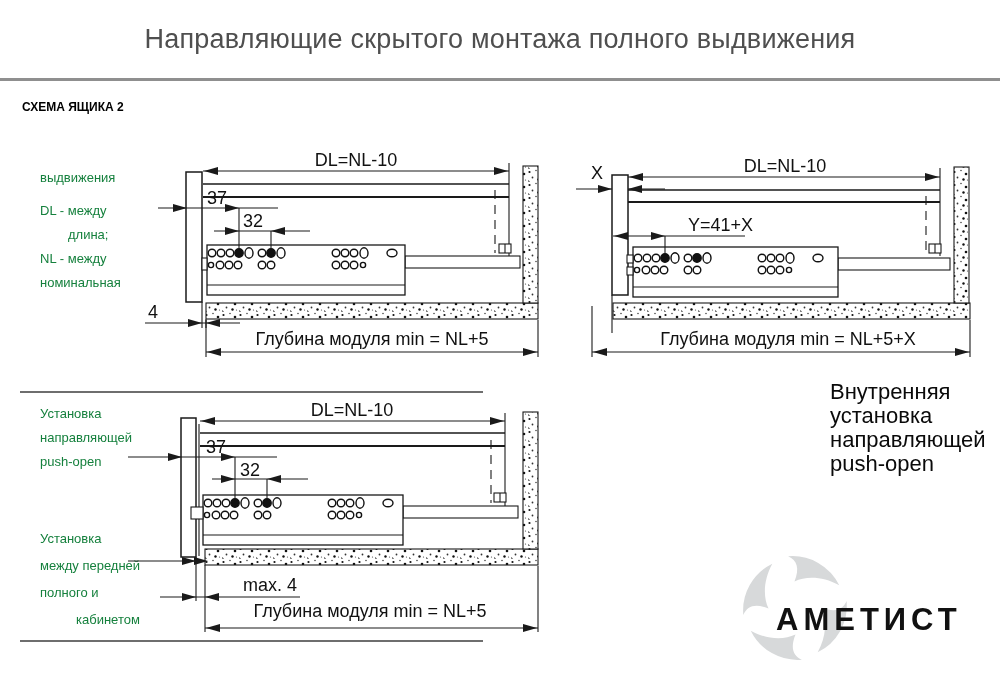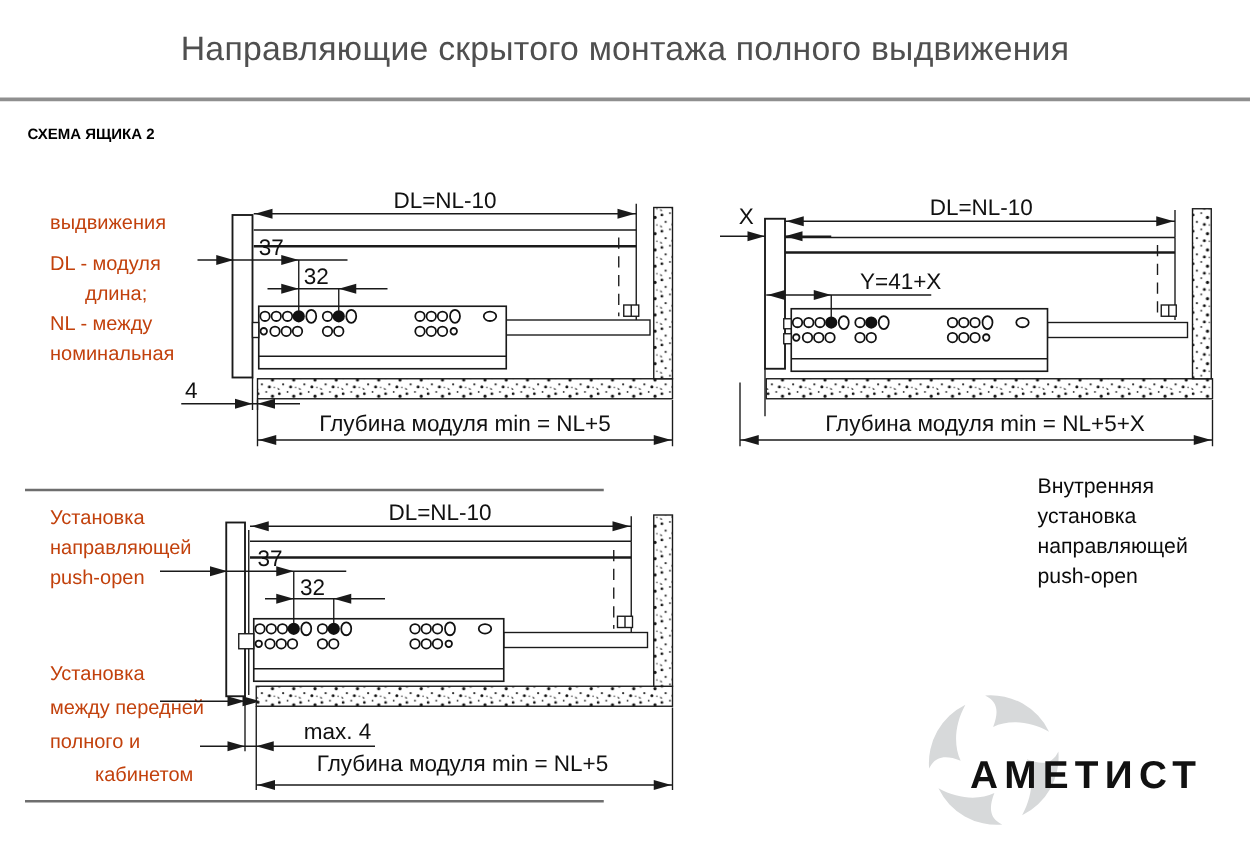--- a/index.html
+++ b/index.html
@@ -5,37 +5,37 @@
   html,body{margin:0;padding:0;background:#ffffff;}
   #page{position:relative;width:1000px;height:694px;background:#ffffff;overflow:hidden;
         font-family:"Liberation Sans",sans-serif;color:#1a1a1a;}
   .abs{position:absolute;}
   #title{top:24px;left:0;width:1000px;text-align:center;font-size:27px;font-weight:400;color:#4f4f4f;letter-spacing:0.2px;}
   .rule{background:#8f8f8f;}
   #rule-top{top:78px;left:0;width:1000px;height:3px;}
   #rule-mid{top:391px;left:20px;width:463px;height:2px;background:#6e6e6e;}
   #rule-bot{top:640px;left:20px;width:463px;height:2px;background:#6e6e6e;}
   #section-heading{top:100px;left:22px;font-size:12px;font-weight:700;color:#000;}
-  .lbl{font-size:16px;color:#c2410c;white-space:nowrap;}
-  .note{font-size:17px;color:#0a0a0a;white-space:nowrap;}
+  .lbl{font-size:13px;color:#15803d;white-space:nowrap;}
+  .note{font-size:22px;color:#0a0a0a;white-space:nowrap;}
   svg text{font-family:"Liberation Sans",sans-serif;fill:#111;}
   .dimtxt{font-size:18px;}
   #logo{pointer-events:none;}
 </style>
 </head>
 <body>
 
 <div id="page">
 
   <div id="title" class="abs">Направляющие скрытого монтажа полного выдвижения</div>
   <div id="rule-top" class="abs rule"></div>
   <div id="section-heading" class="abs">СХЕМА ЯЩИКА 2</div>
 
   <div class="abs lbl" style="top:170px;left:40px;">выдвижения</div>
-  <div class="abs lbl" style="top:203px;left:40px;">DL - модуля</div>
+  <div class="abs lbl" style="top:203px;left:40px;">DL - между</div>
   <div class="abs lbl" style="top:227px;left:68px;">длина;</div>
   <div class="abs lbl" style="top:251px;left:40px;">NL - между</div>
   <div class="abs lbl" style="top:275px;left:40px;">номинальная</div>
 
   <div class="abs lbl" style="top:406px;left:40px;">Установка</div>
   <div class="abs lbl" style="top:430px;left:40px;">направляющей</div>
   <div class="abs lbl" style="top:454px;left:40px;">push-open</div>
 
   <div class="abs lbl" style="top:531px;left:40px;">Установка</div>
   <div class="abs lbl" style="top:558px;left:40px;">между передней</div>

